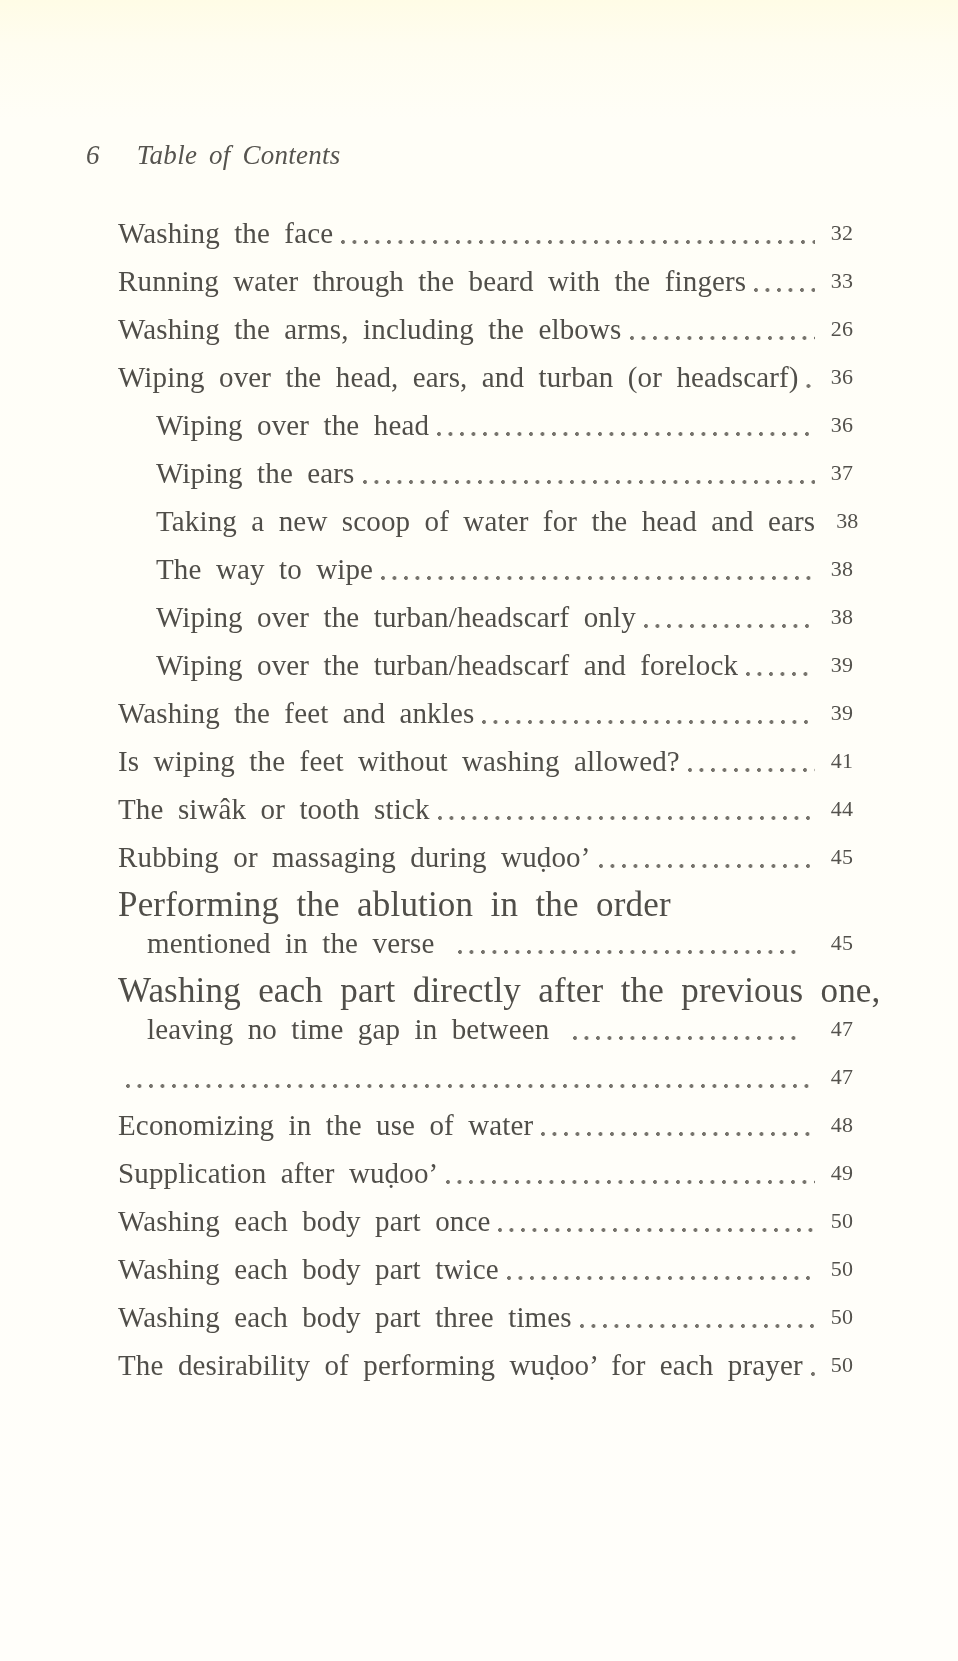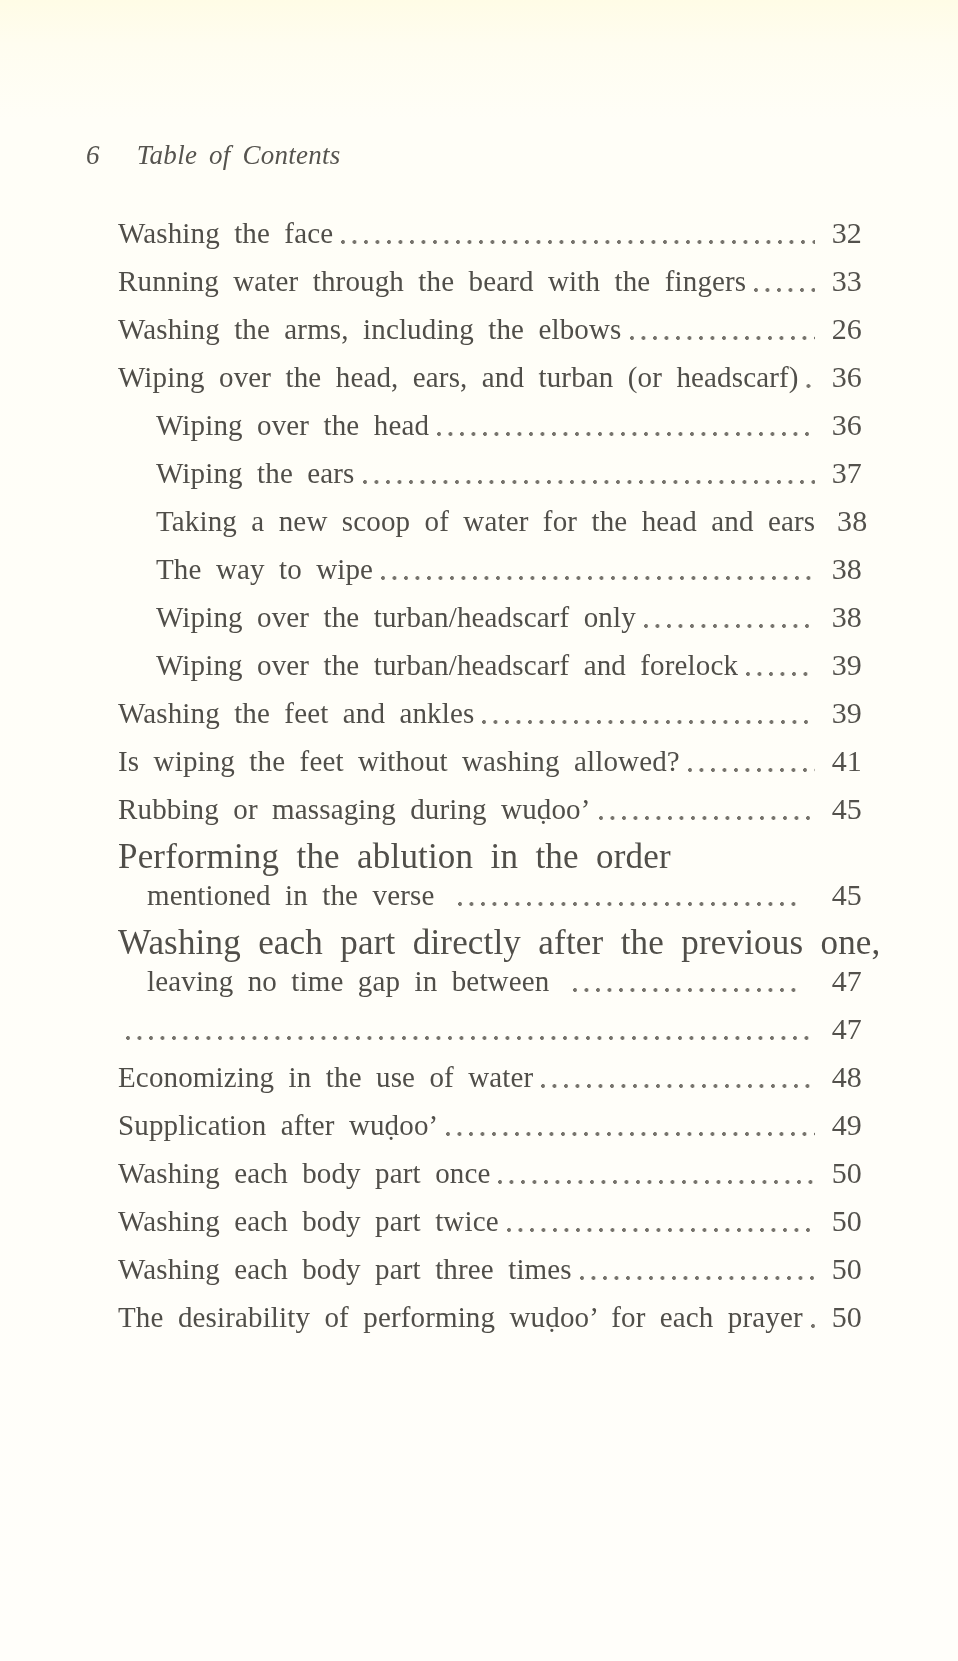--- a/index.html
+++ b/index.html
@@ -56,22 +56,22 @@
     height: 38px;
     margin: 0 7px 0 5px;
     background-image: radial-gradient(circle at 2px 2px, #76736c 1.7px, rgba(0,0,0,0) 2.2px);
     background-size: 11.5px 5px;
     background-repeat: repeat-x;
     background-position: 3px 26px;
   }
   .entry-page {
     flex: 0 0 auto;
     min-width: 40px;
-    text-align: right;
-    font-size: 30px;
+    text-align: center;
+    font-size: 22px;
     line-height: 38px;
     color: #53514c;
   }
 </style>
 </head>
 <body>
 
 <div class="page">
 
   <div class="page-header">
@@ -181,20 +181,28 @@
 
   <div class="toc-entry">
 
     <div class="entry-main-line">
       <span class="entry-label">Is wiping the feet without washing allowed?</span>
       <span class="dot-leader"></span>
       <span class="entry-page">41</span>
     </div>
   </div>
 
+  <div class="toc-entry">
+
+    <div class="entry-main-line">
+      <span class="entry-label">The siwâk or tooth stick</span>
+      <span class="dot-leader"></span>
+      <span class="entry-page">44</span>
+    </div>
+  </div>
 
   <div class="toc-entry">
 
     <div class="entry-main-line">
       <span class="entry-label">Rubbing or massaging during wuḍoo’</span>
       <span class="dot-leader"></span>
       <span class="entry-page">45</span>
     </div>
   </div>
 

